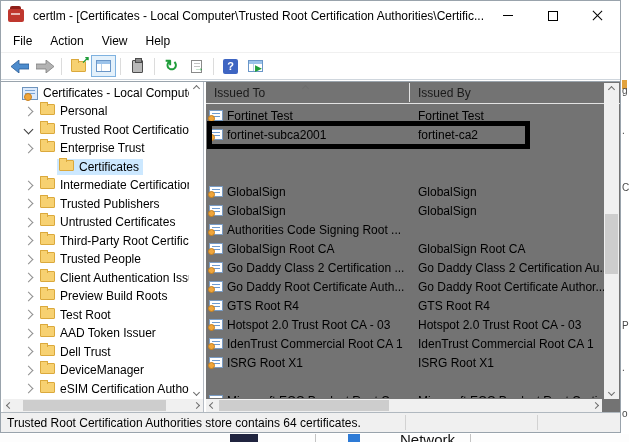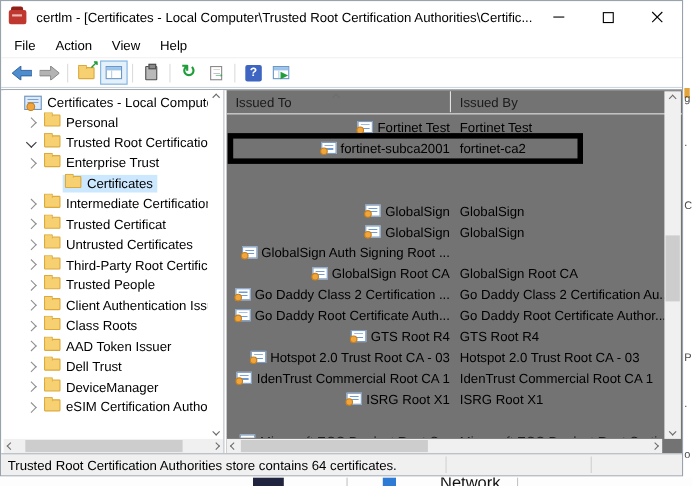--- a/index.html
+++ b/index.html
@@ -75,21 +75,21 @@
   .thumb-v { position:absolute; left:1px; right:1px; background:#cdcdcd; }
 
   .listpane { position:absolute; left:205px; top:0; right:0; bottom:0; background:#737373; overflow:hidden; }
   .lheader { height:22px; position:relative; border-bottom:1px solid #e3e3e3; }
   .hcol1 { position:absolute; left:8px; top:4px; color:#1a1a1a; }
   .hcol2 { position:absolute; left:212px; top:4px; color:#1a1a1a; }
   .hdiv { position:absolute; left:203px; top:1px; bottom:1px; width:1px; background:#e3e3e3; }
   .sortchev { position:absolute; left:97px; top:4px; }
   #list-rows { position:absolute; left:0; top:24px; right:16px; bottom:14px; overflow:hidden; }
   .lrow { height:19px; display:flex; align-items:center; white-space:nowrap; }
-  .cell { overflow:hidden; white-space:nowrap;justify-content:flex-end; }
+  .cell { overflow:hidden; white-space:nowrap; }
   .c1 { width:203px; display:flex; align-items:center; gap:4px; padding-left:3px; flex:none; }
   .c2 { flex:1; padding-left:9px; }
   .cert { width:14px; height:11px; background:#fff; border:1px solid #7a9cc4; position:relative; flex:none; }
   .cert::before { content:''; position:absolute; left:2px; top:2px; right:2px; height:5px; background:repeating-linear-gradient(180deg,#6f9cd1 0 1px,#fff 1px 3px); }
   .cert::after { content:''; position:absolute; left:-2px; bottom:-2px; width:5px; height:5px; border-radius:50%; background:#f0a63c; border:1px solid #c57f1e; }
   .hlbox { position:absolute; left:1px; top:39px; width:323px; height:28px; border:5px solid #000; z-index:6; pointer-events:none; }
   .lvsb { position:absolute; right:1px; top:1px; width:15px; height:316px; background:#f0f0f0; }
   .lhsb { position:absolute; left:0; right:18px; bottom:0; height:13px; background:#f0f0f0; }
 
   
@@ -228,21 +228,21 @@
               <span class="folder"></span>
               <span class="ttext">Intermediate Certification</span>
             </span>
           </div>
           <div class="trow">
             <span class="texp" style="margin-left: 15px;">
               <span class="chev r"></span>
             </span>
             <span class="tlabel">
               <span class="folder"></span>
-              <span class="ttext">Trusted Certificat</span>
+              <span class="ttext">Trusted Publishers</span>
             </span>
           </div>
           <div class="trow">
             <span class="texp" style="margin-left: 15px;">
               <span class="chev r"></span>
             </span>
             <span class="tlabel">
               <span class="folder"></span>
               <span class="ttext">Untrusted Certificates</span>
             </span>
@@ -273,21 +273,30 @@
               <span class="folder"></span>
               <span class="ttext">Client Authentication Issu</span>
             </span>
           </div>
           <div class="trow">
             <span class="texp" style="margin-left: 15px;">
               <span class="chev r"></span>
             </span>
             <span class="tlabel">
               <span class="folder"></span>
-              <span class="ttext">Class Roots</span>
+              <span class="ttext">Preview Build Roots</span>
+            </span>
+          </div>
+          <div class="trow">
+            <span class="texp" style="margin-left: 15px;">
+              <span class="chev r"></span>
+            </span>
+            <span class="tlabel">
+              <span class="folder"></span>
+              <span class="ttext">Test Root</span>
             </span>
           </div>
           <div class="trow">
             <span class="texp" style="margin-left: 15px;">
               <span class="chev r"></span>
             </span>
             <span class="tlabel">
               <span class="folder"></span>
               <span class="ttext">AAD Token Issuer</span>
             </span>
@@ -374,21 +383,21 @@
           <div class="lrow">
             <div class="cell c1">
               <span class="cert"></span>
               <span>GlobalSign</span>
             </div>
             <div class="cell c2"><span>GlobalSign</span></div>
           </div>
           <div class="lrow">
             <div class="cell c1">
               <span class="cert"></span>
-              <span>GlobalSign Auth Signing Root ...</span>
+              <span>Authorities Code Signing Root ...</span>
             </div>
           </div>
           <div class="lrow">
             <div class="cell c1">
               <span class="cert"></span>
               <span>GlobalSign Root CA</span>
             </div>
             <div class="cell c2"><span>GlobalSign Root CA</span></div>
           </div>
           <div class="lrow">

